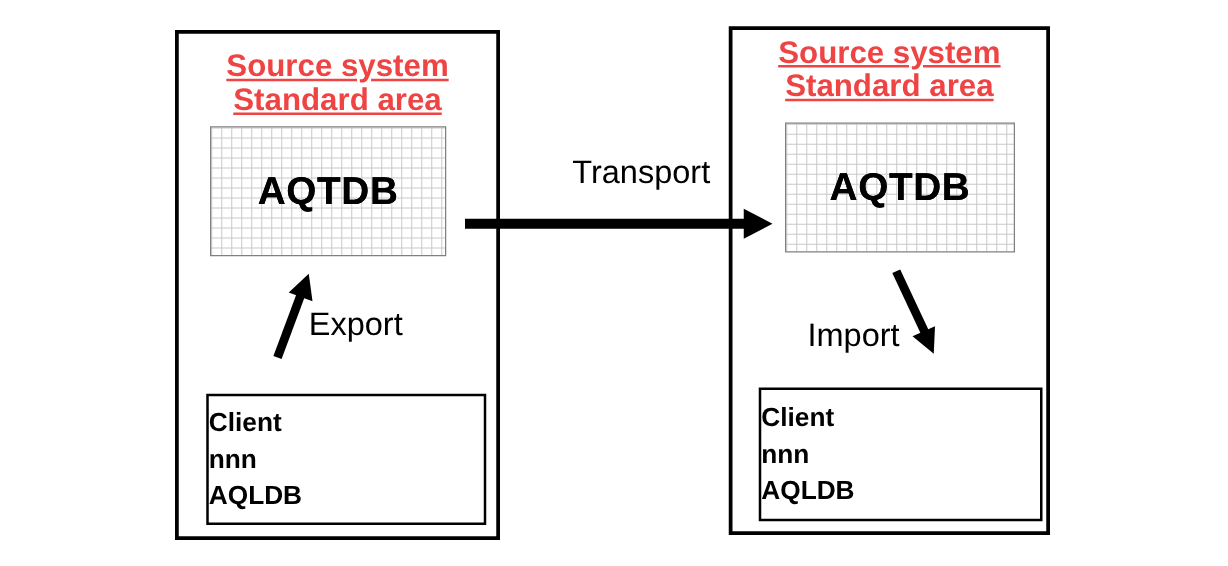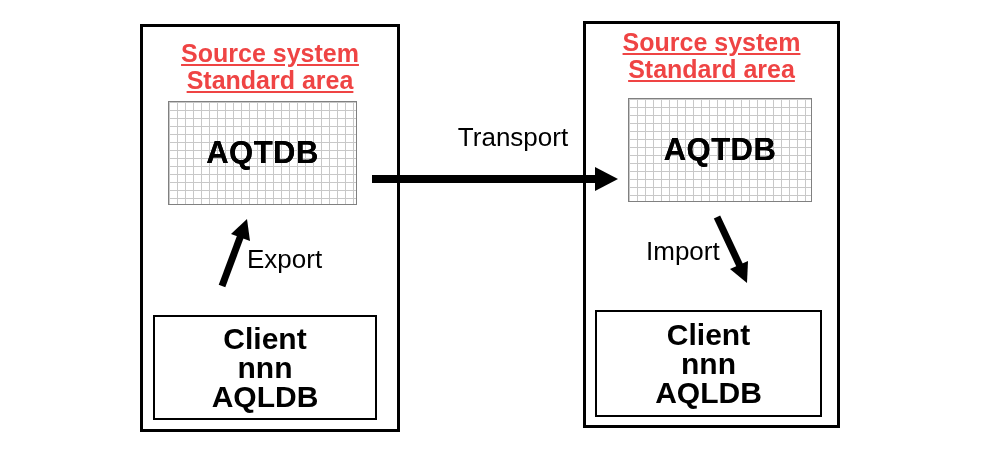--- a/index.html
+++ b/index.html
@@ -50,25 +50,25 @@
     color: #000000;
     text-shadow: 0 0 0 #000;
   }
 
   .client-box {
     border: 2px solid #000000;
     background: #ffffff;
     display: flex;
     flex-direction: column;
     justify-content: center;
-    text-align: center;
     font-weight: bold;
-    font-size: 30px;
+    font-size: 21px;
     line-height: 29px;
     color: #000000;
+    margin-left: 12px;
   }
 
   .flow-label {
     font-size: 26px;
     font-weight: normal;
     line-height: 28px;
     color: #000000;
     white-space: nowrap;
   }
   .transport-label {
@@ -137,15 +137,15 @@
     </g>
 
     <g>
       <line x1="717" y1="217" x2="740" y2="266" stroke="#000000" stroke-width="7"></line>
       <polygon points="747,283 748,261 730,269" fill="#000000"></polygon>
     </g>
   </svg>
 
   <span class="abs flow-label transport-label" style="left:403px; top:123px;">Transport</span>
   <span class="abs flow-label" style="left:247px; top:245px;">Export</span>
-  <span class="abs flow-label" style="left:646px; top:237px;">Import</span>
+  <span class="abs flow-label" style="left:646px; top:254px;">Import</span>
 
 </div>
 
 </body></html>

